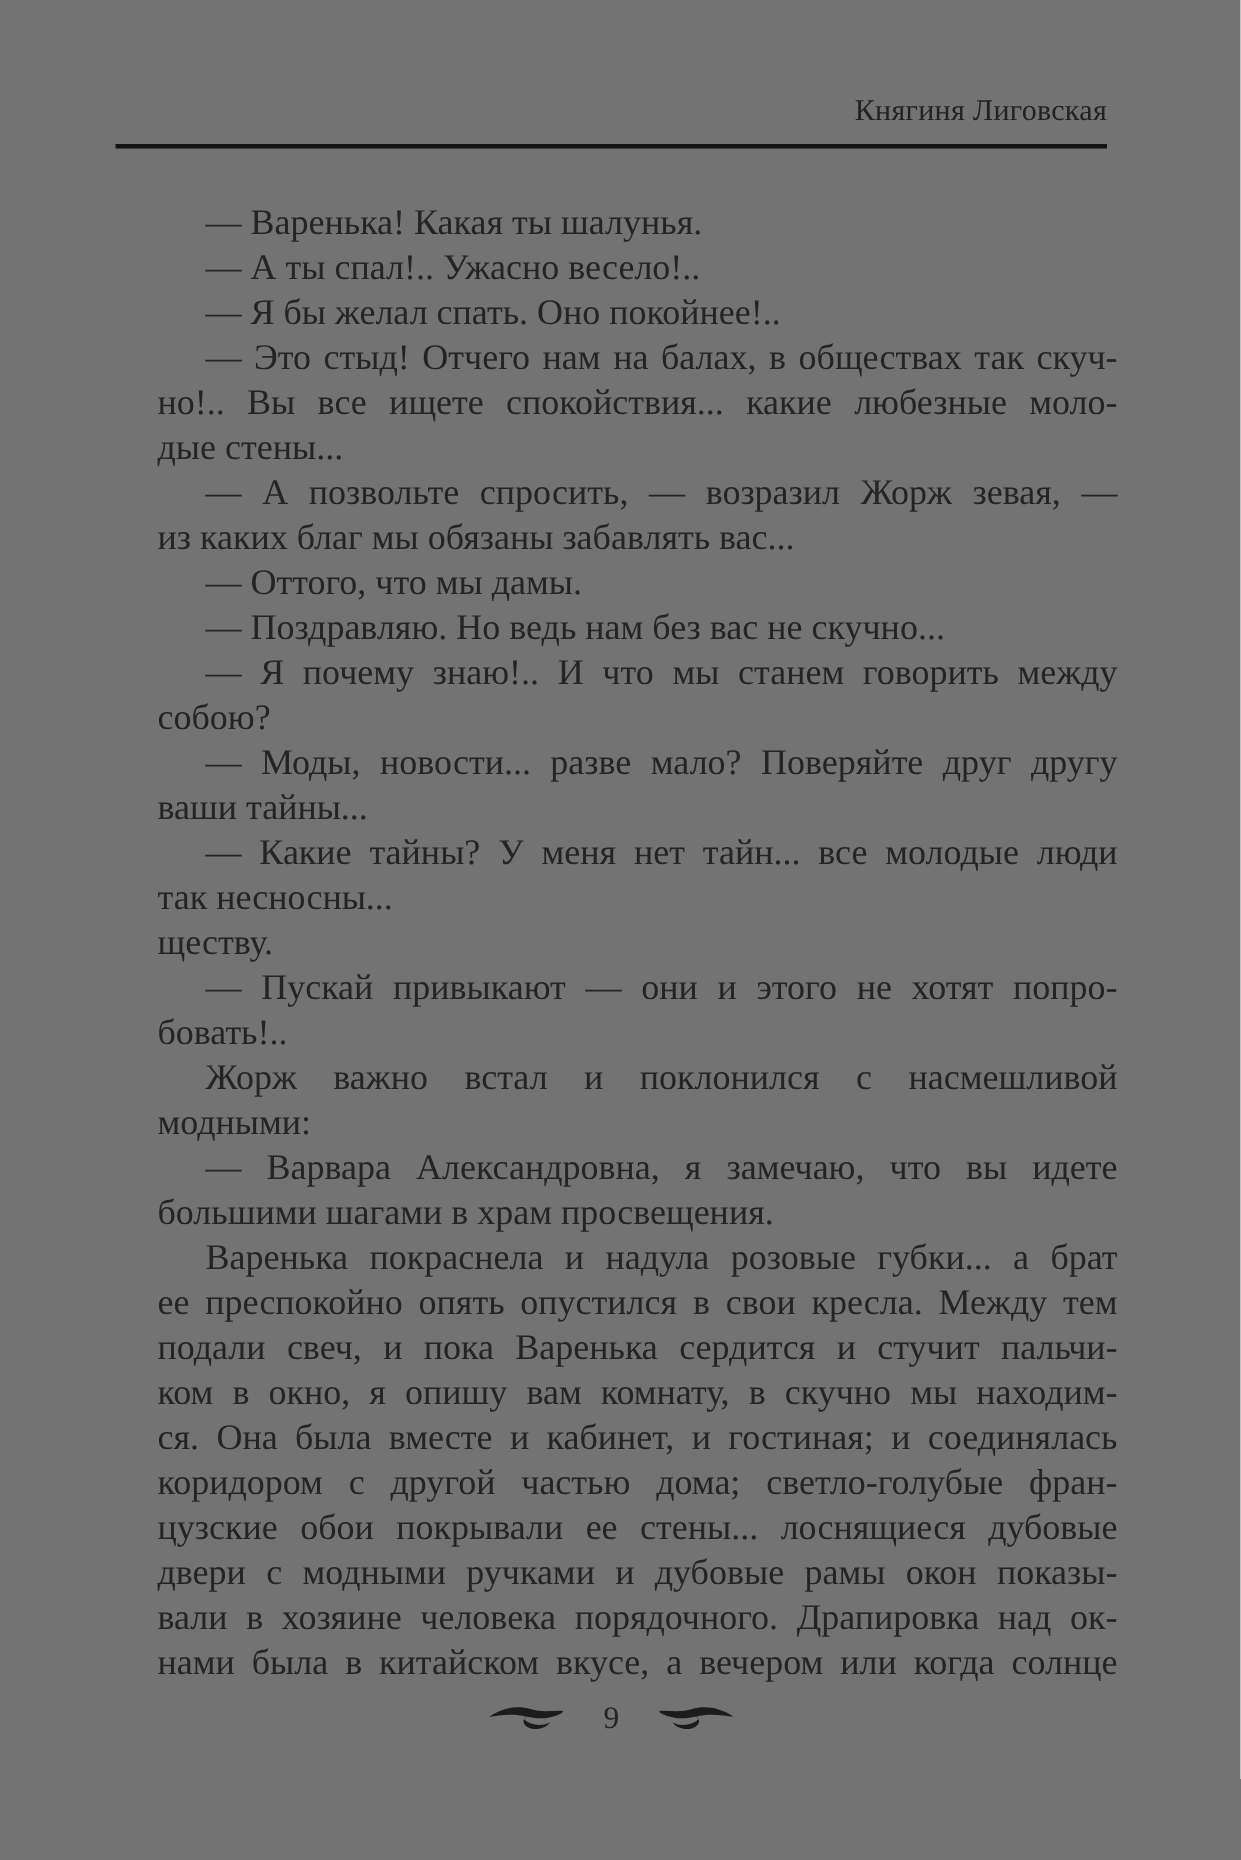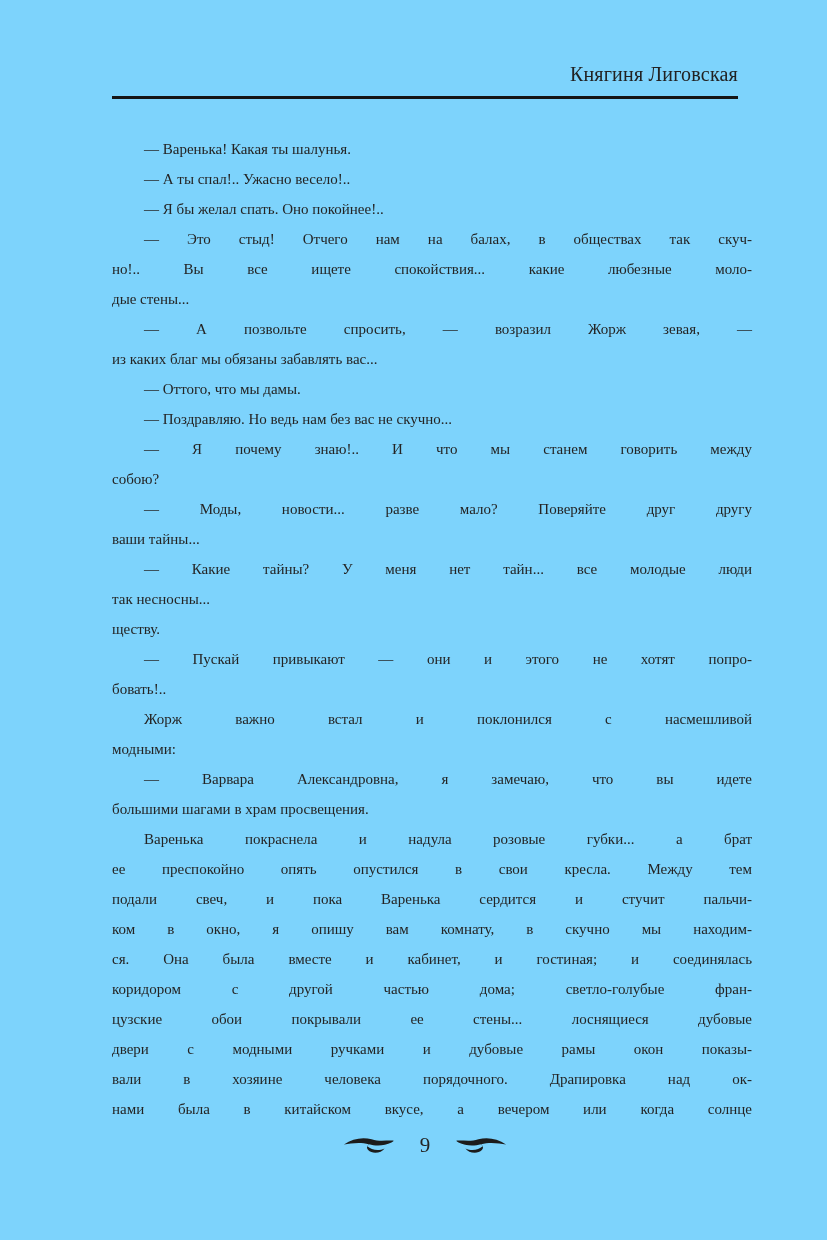--- a/index.html
+++ b/index.html
@@ -4,23 +4,23 @@
 <style>
   html, body {
     margin: 0;
     padding: 0;
     background: #ffffff;
   }
   .page {
     position: relative;
     width: 827px;
     height: 1240px;
-    background: #7dd3fc;
+    background: #737373;
     box-sizing: border-box;
-    padding: 0 89px 0 112px;
+    padding: 0 89px 0 77px;
     font-family: "Liberation Serif", "DejaVu Serif", serif;
     color: #222222;
     overflow: hidden;
   }
   .page-header {
     padding-top: 62px;
   }
   .running-title {
     text-align: right;
     font-size: 20px;
@@ -29,22 +29,23 @@
     letter-spacing: 0.2px;
   }
   .header-rule {
     margin-top: 10px;
     height: 2.5px;
     background: #151515;
   }
   .body-text {
     margin-top: 35px;
     width: 640px;
-    font-size: 15px;
+    font-size: 24px;
     color: #242424;
+    margin-left: 28px;
   }
   .line {
     height: 30px;
     line-height: 30px;
     white-space: nowrap;
     overflow: visible;
   }
   .line.j {
     white-space: normal;
     text-align: justify;

